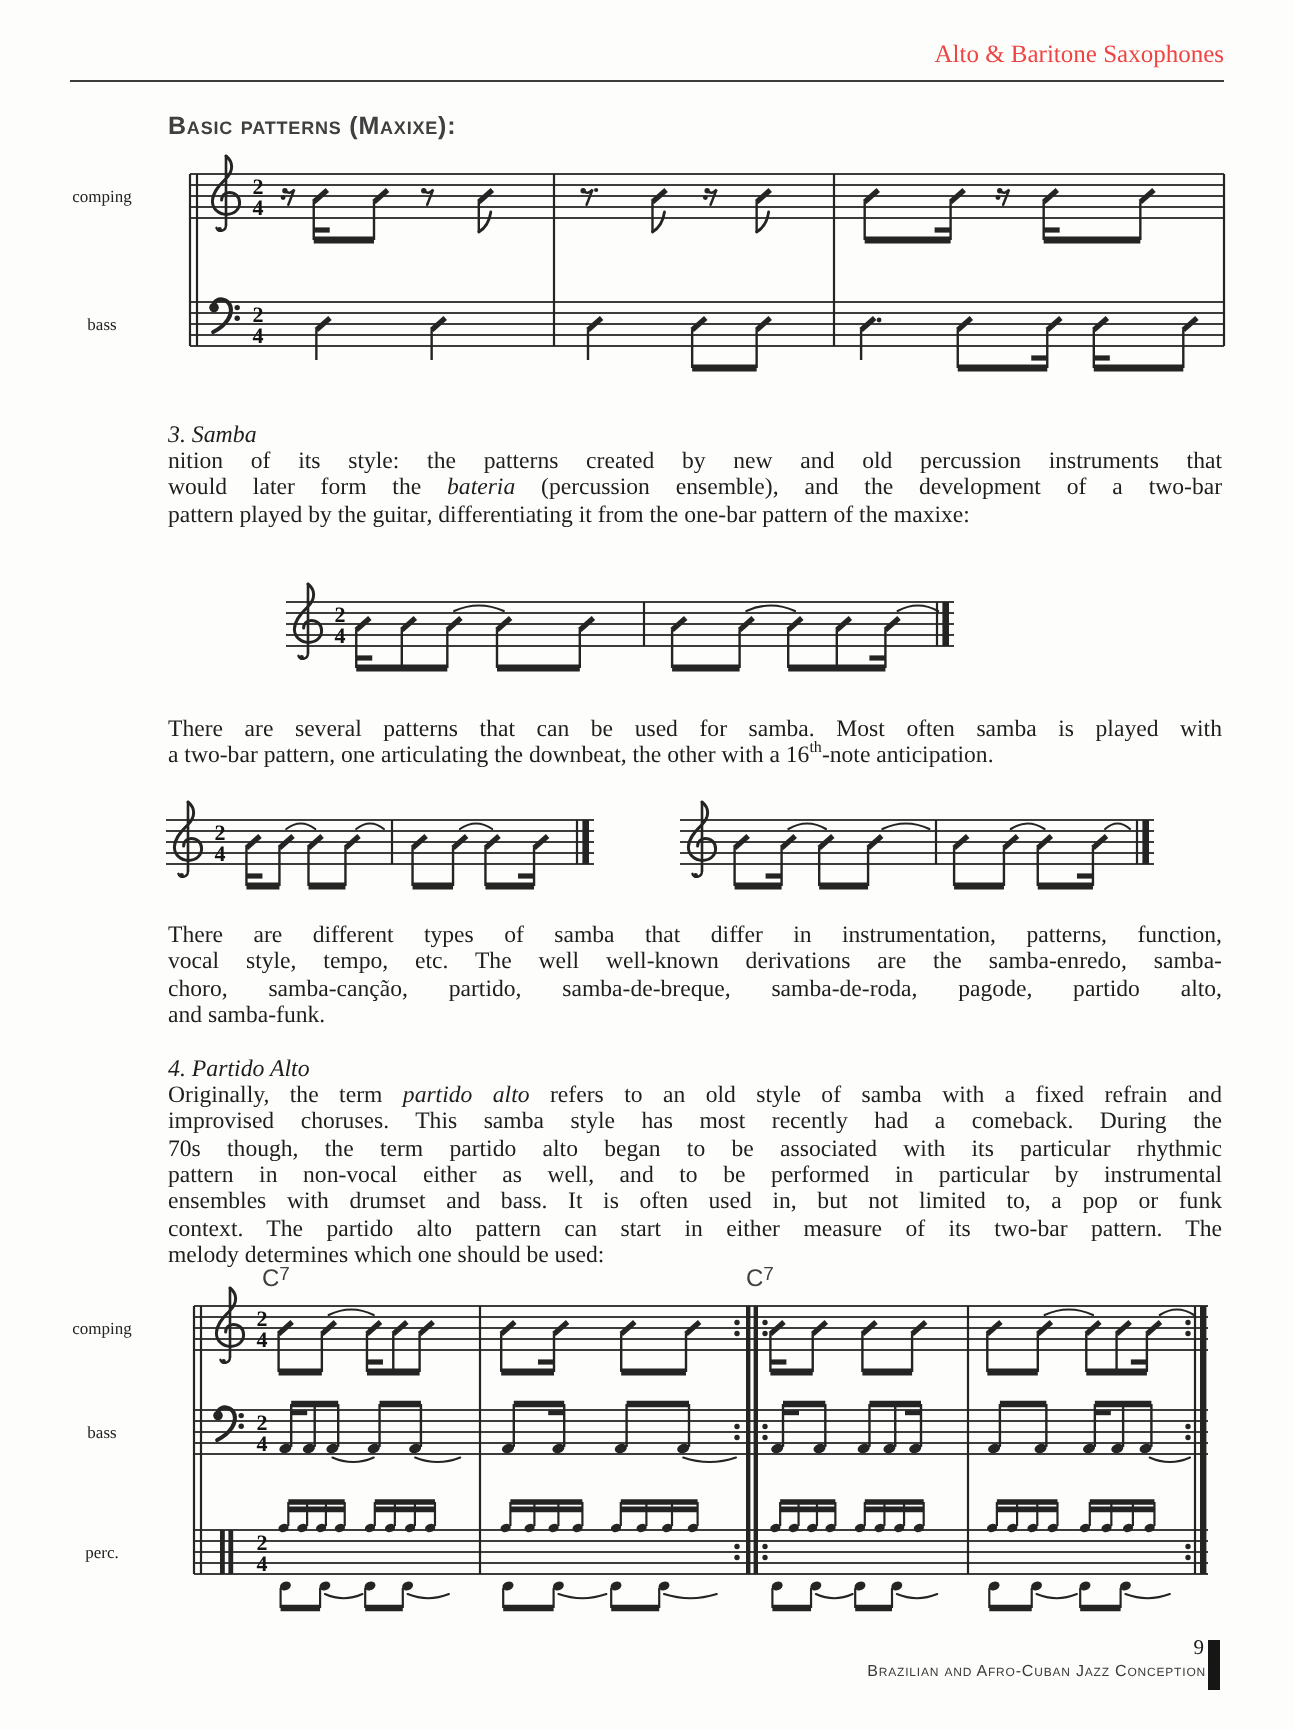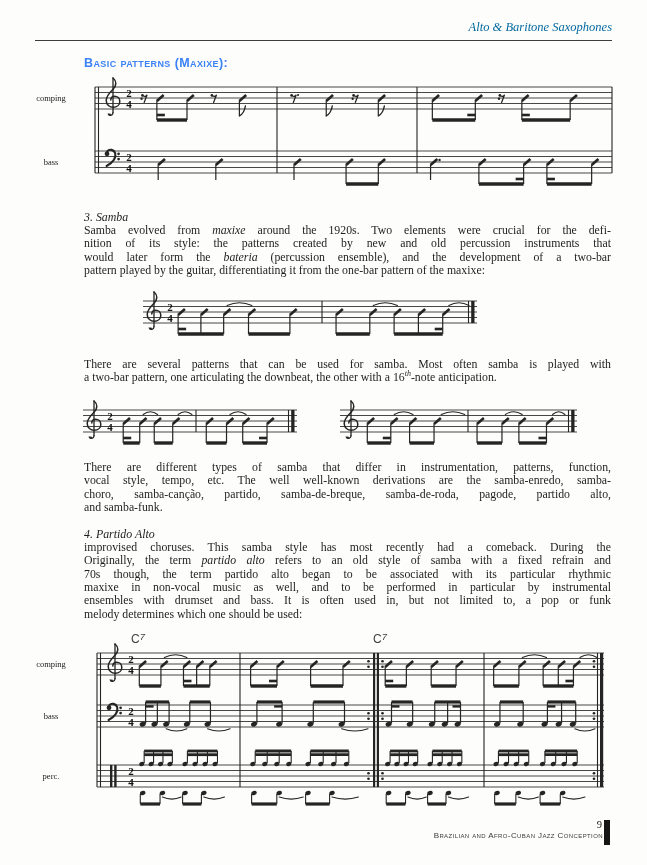--- a/index.html
+++ b/index.html
@@ -1,27 +1,27 @@
 <!DOCTYPE html>
 <html><head>
 <meta charset="utf-8">
 <style>
   html,body{margin:0;padding:0;background:#ffffff;}
   .page{position:relative;width:647px;height:865px;background:#fdfdfb;overflow:hidden;
         font-family:"Liberation Serif",serif;color:#1e1e1e;}
-  .header-title{position:absolute;top:20px;right:35px;font-style:italic;font-size:12.5px;color:#0369a1;}
+  .header-title{position:absolute;top:20px;right:35px;font-size:12.5px;color:#ef4444;}
   .header-rule{position:absolute;left:35px;right:35px;top:40px;border-top:1.1px solid #3c3c3c;height:0;}
   .h-caps{position:absolute;left:84px;top:56px;font-family:"Liberation Sans",sans-serif;
-          font-weight:bold;font-variant:small-caps;font-size:12.5px;letter-spacing:.4px;color:#3b82f6;}
+          font-weight:bold;font-variant:small-caps;font-size:12.5px;letter-spacing:.4px;color:#404040;}
   .sec-head{position:absolute;left:84px;font-size:11.9px;font-style:italic;}
   .para{position:absolute;left:84px;width:527px;font-size:11.8px;line-height:13.35px;}
   .para .line{text-align:justify;text-align-last:justify;}
   .para .line:last-child{text-align-last:left;}
   .para i, .sec-head i{font-style:italic;}
-  sup{font-size:8px;line-height:0;font-style:italic;}
+  sup{font-size:8px;line-height:0;}
   .lbl{position:absolute;left:20px;width:62px;text-align:center;font-size:8.5px;color:#222;}
   .chord{position:absolute;font-family:"Liberation Sans",sans-serif;font-size:12px;color:#404040;}
   .chord sup{font-size:9.5px;vertical-align:3px;}
   .footer-num{position:absolute;top:819px;left:500px;width:102px;text-align:right;font-size:10.5px;color:#191919;}
   .footer-title{position:absolute;top:831px;left:300px;width:303px;text-align:right;
                 font-family:"Liberation Sans",sans-serif;font-variant:small-caps;font-size:8px;
                 letter-spacing:.4px;color:#3a3a3a;}
   .footer-bar{position:absolute;left:604px;top:820px;width:5.5px;height:25px;background:#161616;}
   #music{position:absolute;left:0;top:0;}
 </style>
@@ -576,45 +576,45 @@
         <line x1="540.1" y1="804" x2="560.3000000000001" y2="804" stroke="#242424" stroke-width="3.2"></line>
         <path d="M 562.7 797 Q 573.81 801.2 584.92 797" stroke="#242424" stroke-width="1.05" fill="none" stroke-linecap="round"></path>
       </g>
     </svg>
 
   <div class="lbl" style="top:93px">comping</div>
   <div class="lbl" style="top:157px">bass</div>
 
   <div class="sec-head" style="top:210px">3. Samba</div>
   <div class="para" style="top:224px">
-      <div class="line">Samba evolved from <i>maxixe</i> around the 1920s. Two elements were crucial for the defi-</div>
       <div class="line">nition of its style: the patterns created by new and old percussion instruments that</div>
       <div class="line">would later form the <i>bateria</i> (percussion ensemble), and the development of a two-bar</div>
       <div class="line">pattern played by the guitar, differentiating it from the one-bar pattern of the maxixe:</div>
     </div>
 
   <div class="para" style="top:358px">
       <div class="line">There are several patterns that can be used for samba. Most often samba is played with</div>
       <div class="line">a two-bar pattern, one articulating the downbeat, the other with a 16<sup>th</sup>-note anticipation.</div>
     </div>
 
   <div class="para" style="top:461px">
       <div class="line">There are different types of samba that differ in instrumentation, patterns, function,</div>
       <div class="line">vocal style, tempo, etc. The well well-known derivations are the samba-enredo, samba-</div>
       <div class="line">choro, samba-canção, partido, samba-de-breque, samba-de-roda, pagode, partido alto,</div>
       <div class="line">and samba-funk.</div>
     </div>
 
   <div class="sec-head" style="top:527px">4. Partido Alto</div>
   <div class="para" style="top:541px">
+      <div class="line">Originally, the term <i>partido alto</i> refers to an old style of samba with a fixed refrain and</div>
       <div class="line">improvised choruses. This samba style has most recently had a comeback. During the</div>
-      <div class="line">Originally, the term <i>partido alto</i> refers to an old style of samba with a fixed refrain and</div>
       <div class="line">70s though, the term partido alto began to be associated with its particular rhythmic</div>
-      <div class="line">maxixe in non-vocal music as well, and to be performed in particular by instrumental</div>
+      <div class="line">pattern in non-vocal either as well, and to be performed in particular by instrumental</div>
       <div class="line">ensembles with drumset and bass. It is often used in, but not limited to, a pop or funk</div>
+      <div class="line">context. The partido alto pattern can start in either measure of its two-bar pattern. The</div>
       <div class="line">melody determines which one should be used:</div>
     </div>
 
   <div class="chord" style="left:131px;top:632px">C<sup>7</sup></div>
   <div class="chord" style="left:373px;top:632px">C<sup>7</sup></div>
 
   <div class="lbl" style="top:659px">comping</div>
   <div class="lbl" style="top:711px">bass</div>
   <div class="lbl" style="top:771px">perc.</div>
 

